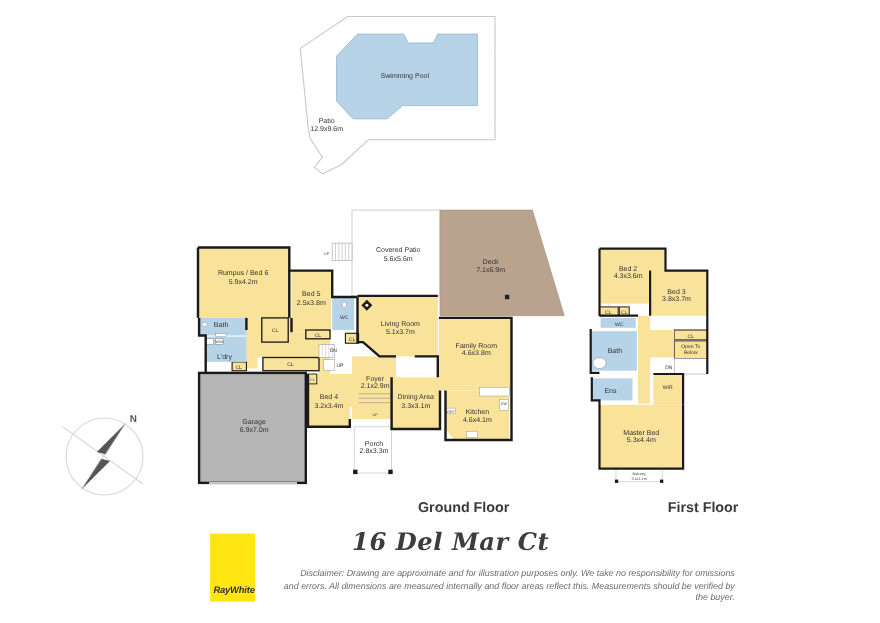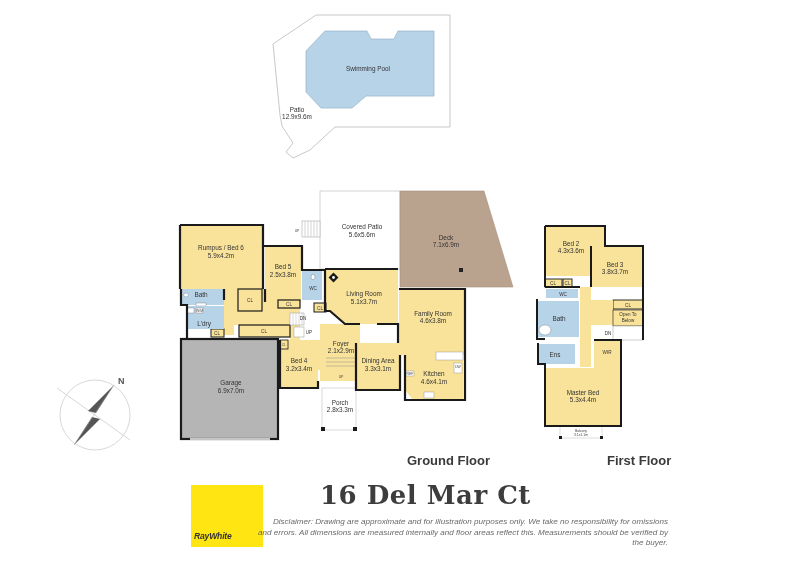--- a/index.html
+++ b/index.html
@@ -2,23 +2,23 @@
 <html><head>
 <meta charset="utf-8">
 <style>
   html, body { margin: 0; padding: 0; background: #ffffff; }
   body { width: 800px; height: 566px; position: relative; overflow: hidden; font-family: "Liberation Sans", sans-serif; }
   #plan { position: absolute; left: 0; top: 0; width: 800px; height: 566px; }
   .lbl { font-family: "Liberation Sans", sans-serif; font-size: 6.4px; fill: #333333; text-anchor: middle; }
   .lbl-sm { font-family: "Liberation Sans", sans-serif; font-size: 4.6px; fill: #333333; text-anchor: middle; }
   .lbl-xs { font-family: "Liberation Sans", sans-serif; font-size: 3.4px; fill: #444444; text-anchor: middle; }
   .floor-title { position: absolute; font-family: "Liberation Sans", sans-serif; font-weight: bold; font-size: 13px; color: #3a3a3a; }
-  .address { position: absolute; left: 320px; top: 480px; font-family: "DejaVu Serif", serif; font-weight: bold; font-size: 26px; color: #3d3d3d; letter-spacing: 0.5px; }
+  .address { position: absolute; left: 320px; top: 480px; font-family: "DejaVu Serif", serif; font-style: italic; font-weight: bold; font-size: 22px; color: #3d3d3d; letter-spacing: 0.5px; }
   .disclaimer { position: absolute; left: 258px; top: 517px; width: 410px; font-family: "Liberation Sans", sans-serif; font-style: italic; font-size: 8.1px; line-height: 10.6px; color: #6a6a6a; text-align: right; }
-  .logo { position: absolute; left: 191px; top: 485px; width: 72px; height: 62px; background: #ffe512; }
+  .logo { position: absolute; left: 191px; top: 485px; width: 41px; height: 62px; background: #ffe512; }
   .logo span { position: absolute; left: 3px; bottom: 6px; font-family: "Liberation Sans", sans-serif; font-style: italic; font-weight: bold; font-size: 8.6px; color: #333333; letter-spacing: -0.2px; }
 </style>
 </head>
 <body>
 
 <svg id="plan" viewBox="0 0 800 566" xmlns="http://www.w3.org/2000/svg">
 
   <g>
     <path d="M316,15 L450,15 L450,127 L335,127 L310,150 L293,158 L286,152 L293,143 L282,126 L280,115 L273,44 Z" fill="#ffffff" stroke="#c8c8c8" stroke-width="1"></path>
     <path d="M325,31 L367,31 L371,39 L394,39 L398,31 L434,31 L434,96 L366,96 L352,108 L321,108 L306,92 L306,51 Z" fill="#b7d3e8" stroke="#9db8cc" stroke-width="0.8"></path>
@@ -229,21 +229,21 @@
   <g>
     <circle cx="95" cy="415" r="35" fill="none" stroke="#d8d8d8" stroke-width="1"></circle>
     <line x1="57" y1="388" x2="130" y2="440" stroke="#d8d8d8" stroke-width="1"></line>
     <polygon points="114,385 96,413 88,411" fill="#555555"></polygon>
     <polygon points="74,445 92,417 100,419" fill="#555555"></polygon>
     <line x1="114" y1="385" x2="74" y2="445" stroke="#aaaaaa" stroke-width="0.5"></line>
     <text x="118" y="384" font-family="Liberation Sans, sans-serif" font-weight="bold" font-size="9" fill="#555555">N</text>
   </g>
 </svg>
 
-<div class="floor-title" style="left:380px; top:453px;margin-left:27px;">Ground Floor</div>
+<div class="floor-title" style="left:380px; top:453px;">Ground Floor</div>
 <div class="floor-title" style="left:583px; top:453px;padding-left:24px;">First Floor</div>
 
 <div class="logo">
   <span>RayWhite</span>
 </div>
 
 <div class="address">16 Del Mar Ct</div>
 <div class="disclaimer">Disclaimer: Drawing are approximate and for illustration purposes only. We take no responsibility for omissions and errors. All dimensions are measured internally and floor areas reflect this. Measurements should be verified by the buyer.</div>
 
 </body></html>

